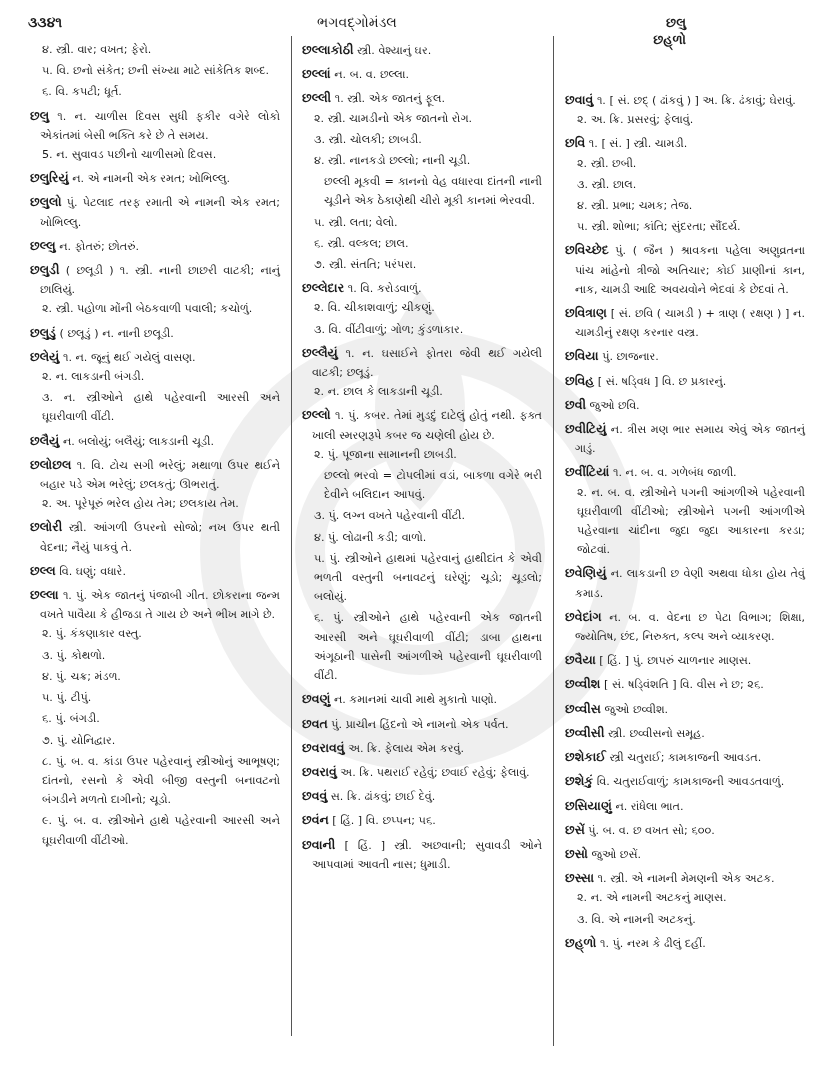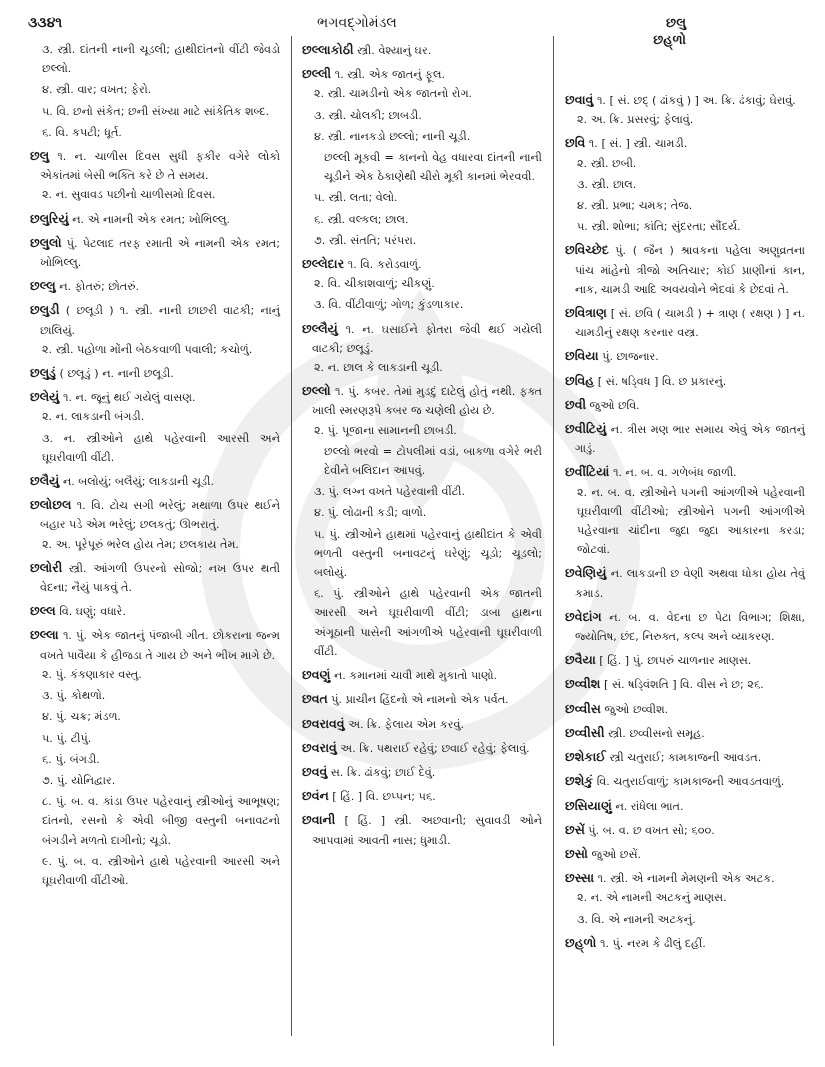--- a/index.html
+++ b/index.html
@@ -44,28 +44,27 @@
     <div>છલુ</div>
     <div>છહ્‌ળો</div>
   </div>
 </div>
 
 <div class="divider div1"></div>
 <div class="divider div2"></div>
 
 <div class="column col-left">
     <div class="entry">
-      <div class="sense"><span>૩. સ્ત્રી. દાંતની નાની ચૂડલી; હાથીદાંતનો વીંટી જેવડો છલ્લો.</span></div>
       <div class="sense"><span>૪. સ્ત્રી. વાર; વખત; ફેરો.</span></div>
       <div class="sense"><span>૫. વિ. છનો સંકેત; છની સંખ્યા માટે સાંકેતિક શબ્દ.</span></div>
       <div class="sense"><span>૬. વિ. કપટી; ધૂર્ત.</span></div>
     </div>
     <div class="entry">
       <div class="body"><span class="hw">છલુ</span> <span>૧. ન. ચાળીસ દિવસ સુધી ફકીર વગેરે લોકો એકાંતમાં બેસી ભક્તિ કરે છે તે સમય.</span></div>
-      <div class="sense"><span>૨. ન. સુવાવડ પછીનો ચાળીસમો દિવસ.</span></div>
+      <div class="sense"><span>5. ન. સુવાવડ પછીનો ચાળીસમો દિવસ.</span></div>
     </div>
     <div class="entry">
       <div class="body"><span class="hw">છલુરિયું</span> <span>ન. એ નામની એક રમત; ખોભિલ્લુ.</span></div>
     </div>
     <div class="entry">
       <div class="body"><span class="hw">છલુલો</span> <span>પું. પેટલાદ તરફ રમાતી એ નામની એક રમત; ખોભિલ્લુ.</span></div>
     </div>
     <div class="entry">
       <div class="body"><span class="hw">છલ્લુ</span> <span>ન. ફોતરું; છોતરું.</span></div>
     </div>
@@ -104,20 +103,23 @@
       <div class="sense"><span>૭. પું. યોનિદ્વાર.</span></div>
       <div class="sense"><span>૮. પું. બ. વ. કાંડા ઉપર પહેરવાનું સ્ત્રીઓનું આભૂષણ; દાંતનો, રસનો કે એવી બીજી વસ્તુની બનાવટનો બંગડીને મળતો દાગીનો; ચૂડો.</span></div>
       <div class="sense"><span>૯. પું. બ. વ. સ્ત્રીઓને હાથે પહેરવાની આરસી અને ઘૂઘરીવાળી વીંટીઓ.</span></div>
     </div>
   </div>
 <div class="column col-mid">
     <div class="entry">
       <div class="body"><span class="hw">છલ્લાકોઠી</span> <span>સ્ત્રી. વેશ્યાનું ઘર.</span></div>
     </div>
     <div class="entry">
+      <div class="body"><span class="hw">છલ્લાં</span> <span>ન. બ. વ. છલ્લા.</span></div>
+    </div>
+    <div class="entry">
       <div class="body"><span class="hw">છલ્લી</span> <span>૧. સ્ત્રી. એક જાતનું ફૂલ.</span></div>
       <div class="sense"><span>૨. સ્ત્રી. ચામડીનો એક જાતનો રોગ.</span></div>
       <div class="sense"><span>૩. સ્ત્રી. ચોલકી; છાબડી.</span></div>
       <div class="sense"><span>૪. સ્ત્રી. નાનકડો છલ્લો; નાની ચૂડી.</span></div>
       <div class="note">છલ્લી મૂકવી = કાનનો વેહ વધારવા દાંતની નાની ચૂડીને એક ઠેકાણેથી ચીરો મૂકી કાનમાં ભેરવવી.</div>
       <div class="sense">૫. સ્ત્રી. લતા; વેલો.</div>
       <div class="sense">૬. સ્ત્રી. વલ્કલ; છાલ.</div>
       <div class="sense">૭. સ્ત્રી. સંતતિ; પરંપરા.</div>
     </div>
     <div class="entry">

